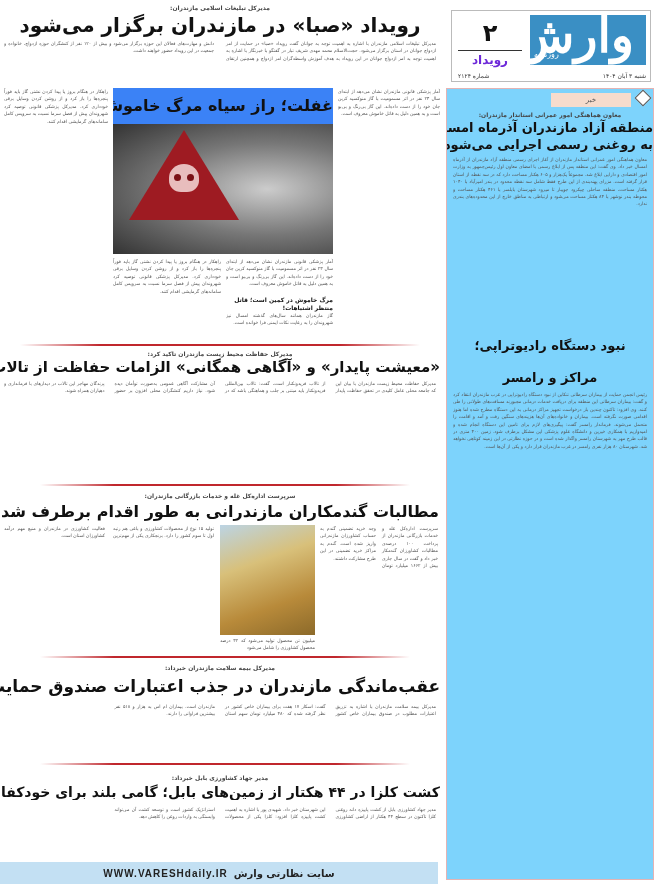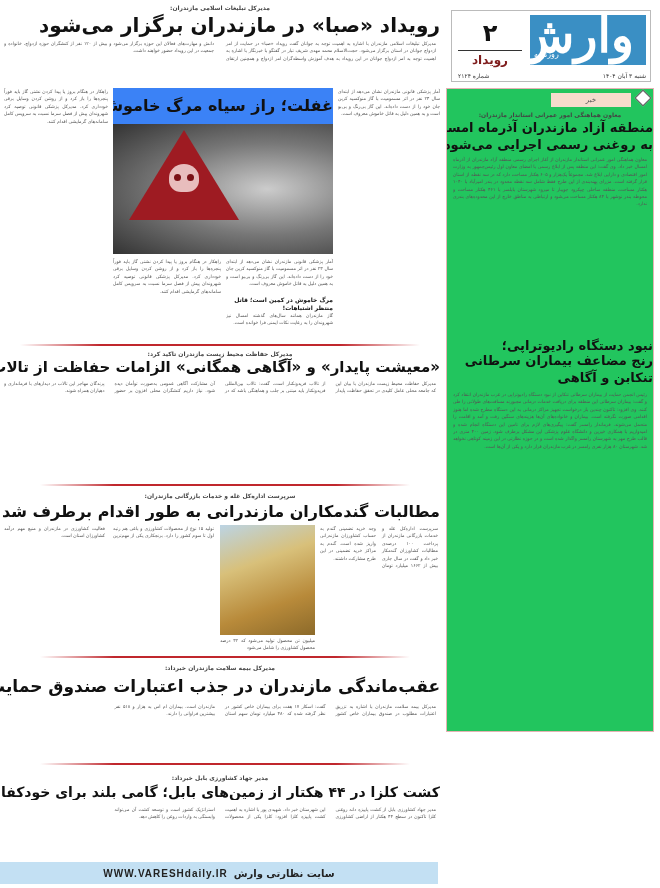--- a/index.html
+++ b/index.html
@@ -1,28 +1,28 @@
 <!DOCTYPE html>
 <html><head>
 <meta charset="utf-8">
 <style>
 *{box-sizing:border-box;margin:0;padding:0}
 body{width:660px;height:888px;background:#fff;font-family:"DejaVu Sans",sans-serif;color:#222;position:relative;overflow:hidden;direction:rtl}
 .abs{position:absolute}
 .txt{font-size:4.6px;line-height:7.4px;color:#555;text-align:justify;overflow:hidden}
 .kicker{font-size:6px;color:#444;text-align:center;font-weight:bold}
-.head{font-weight:bold;color:#111;text-align:right;white-space:nowrap;overflow:hidden}
+.head{font-weight:bold;color:#111;text-align:center;white-space:nowrap;overflow:hidden}
 .masthead{left:451px;top:10px;width:200px;height:72px;border:1px solid #bbb;background:#fff}
 .logo{position:absolute;right:4px;top:4px;width:116px;height:50px;background:#3a8fc4;color:#fff;overflow:hidden}
 .logo .big{position:absolute;right:12px;top:-8px;font-size:48px;font-weight:bold;font-family:"DejaVu Serif",serif;color:#ffffff;letter-spacing:-2px}
 .logo .small{position:absolute;left:4px;bottom:6px;font-size:8px;color:#fff}
 .pageno{position:absolute;left:6px;top:4px;width:64px;text-align:center;font-size:24px;font-weight:bold;color:#111;border-bottom:1px solid #333;height:36px;line-height:36px}
-.section{position:absolute;left:6px;top:42px;width:64px;text-align:center;font-size:12px;font-weight:bold;color:#7f1d1d}
+.section{position:absolute;left:6px;top:42px;width:64px;text-align:center;font-size:12px;font-weight:bold;color:#6d28d9}
 .dateline{position:absolute;left:6px;right:4px;bottom:2px;font-size:6px;color:#333;display:flex;justify-content:space-between}
-.rightbox{left:446px;top:88px;width:208px;height:644px;border:1px solid #e4b3b3;background:#22c55e}
+.rightbox{left:446px;top:88px;width:208px;height:792px;border:1px solid #e4b3b3;background:#7dd3fc}
 .khabar{position:absolute;right:22px;top:4px;width:80px;height:14px;background:#f6dccd;font-size:7px;color:#555;text-align:center;line-height:14px}
 .diamond{position:absolute;right:4px;top:3px;width:12px;height:12px;border:1px solid #555;transform:rotate(45deg);background:#fff}
 .redline{height:2px;background:linear-gradient(to right,#fff,#c0272d 20%,#c0272d 80%,#fff)}
 .yellow{left:113px;top:88px;width:220px;height:36px;background:#3b82f6}
 .smoke{left:113px;top:124px;width:220px;height:130px;background:radial-gradient(ellipse at 70% 50%,#ccc,#777 50%,#333);overflow:hidden}
 .tri{position:absolute;left:16px;top:6px;width:0;height:0;border-left:55px solid transparent;border-right:55px solid transparent;border-bottom:90px solid #9e1b22}
 .skull{position:absolute;left:56px;top:40px;width:30px;height:28px;background:#e8bdbd;border-radius:50% 50% 40% 40%}
 .skull:before,.skull:after{content:"";position:absolute;top:10px;width:7px;height:7px;background:#7a1116;border-radius:50%}
 .skull:before{left:5px}.skull:after{right:5px}
 .wheat{left:220px;top:525px;width:95px;height:110px;background:linear-gradient(160deg,#bcd4e4 0%,#d8c07a 35%,#b88a3a 70%,#8c6a2a 100%)}
@@ -97,16 +97,15 @@
 </div>
 
 <div class="abs rightbox">
   <div class="diamond"></div>
   <div class="khabar">خبر</div>
   <div class="kicker" style="position:absolute;top:22px;left:0;right:0">معاون هماهنگی امور عمرانی استاندار مازندران:</div>
   <div class="head" style="position:absolute;top:30px;left:0;right:0;font-size:13px;line-height:17px">منطقه آزاد مازندران آذرماه امسال</div>
   <div class="head" style="position:absolute;top:47px;left:0;right:0;font-size:13px;line-height:17px">به روغنی رسمی اجرایی می‌شود</div>
   <div class="txt" style="position:absolute;top:67px;left:6px;right:6px;height:170px">معاون هماهنگی امور عمرانی استاندار مازندران از آغاز اجرای رسمی منطقه آزاد مازندران از آذرماه امسال خبر داد. وی گفت: این منطقه پس از ابلاغ رسمی با امضای معاون اول رئیس‌جمهور به وزارت امور اقتصادی و دارایی ابلاغ شد. مجموعاً یک‌هزار و ۶۰۵ هکتار مساحت دارد که در سه نقطه از استان قرار گرفته است. مزرای پهنه‌بندی از این طرح فقط شامل سه نقطه محدود در بندر امیرآباد با ۱۰۴۰ هکتار مساحت، منطقه ساحلی چپکرود جویبار تا میرود شهرستان بابلسر با ۴۶۱ هکتار مساحت و محوطه بندر نوشهر با ۸۴ هکتار مساحت می‌شود و ارتباطی به مناطق خارج از این محدوده‌های بندری ندارد.</div>
   <div class="head" style="position:absolute;top:248px;left:0;right:0;font-size:13px;line-height:17px">نبود دستگاه رادیوتراپی؛</div>
-  <div class="head" style="position:absolute;top:263px;left:0;right:0;font-size:13px;line-height:17px">رنج مضاعف بیماران سرطانی</div>
-  <div class="head" style="position:absolute;top:280px;left:0;right:0;font-size:13px;line-height:17px">تنکابن و آگاهی</div>
+  <div class="head" style="position:absolute;top:280px;left:0;right:0;font-size:13px;line-height:17px">مراکز و رامسر</div>
   <div class="txt" style="position:absolute;top:302px;left:6px;right:6px;height:484px">رئیس انجمن حمایت از بیماران سرطانی تنکابن از نبود دستگاه رادیوتراپی در غرب مازندران انتقاد کرد و گفت: بیماران سرطانی این منطقه برای دریافت خدمات درمانی مجبورند مسافت‌های طولانی را طی کنند. وی افزود: تاکنون چندین بار درخواست تجهیز مراکز درمانی به این دستگاه مطرح شده اما هنوز اقدامی صورت نگرفته است. بیماران و خانواده‌های آن‌ها هزینه‌های سنگین رفت و آمد و اقامت را متحمل می‌شوند. فرماندار رامسر گفت: پیگیری‌های لازم برای تامین این دستگاه انجام شده و امیدواریم با همکاری خیرین و دانشگاه علوم پزشکی این مشکل برطرف شود. زمین ۴۰۰ متری در قالب طرح مهر به شهرستان رامسر واگذار شده است و در حوزه نظارتی در این زمینه کوتاهی نخواهد شد. شهرستان ۸۰ هزار نفری رامسر در غرب مازندران قرار دارد و یکی از آن‌ها است.</div>
 </div>
 
 </body></html>

